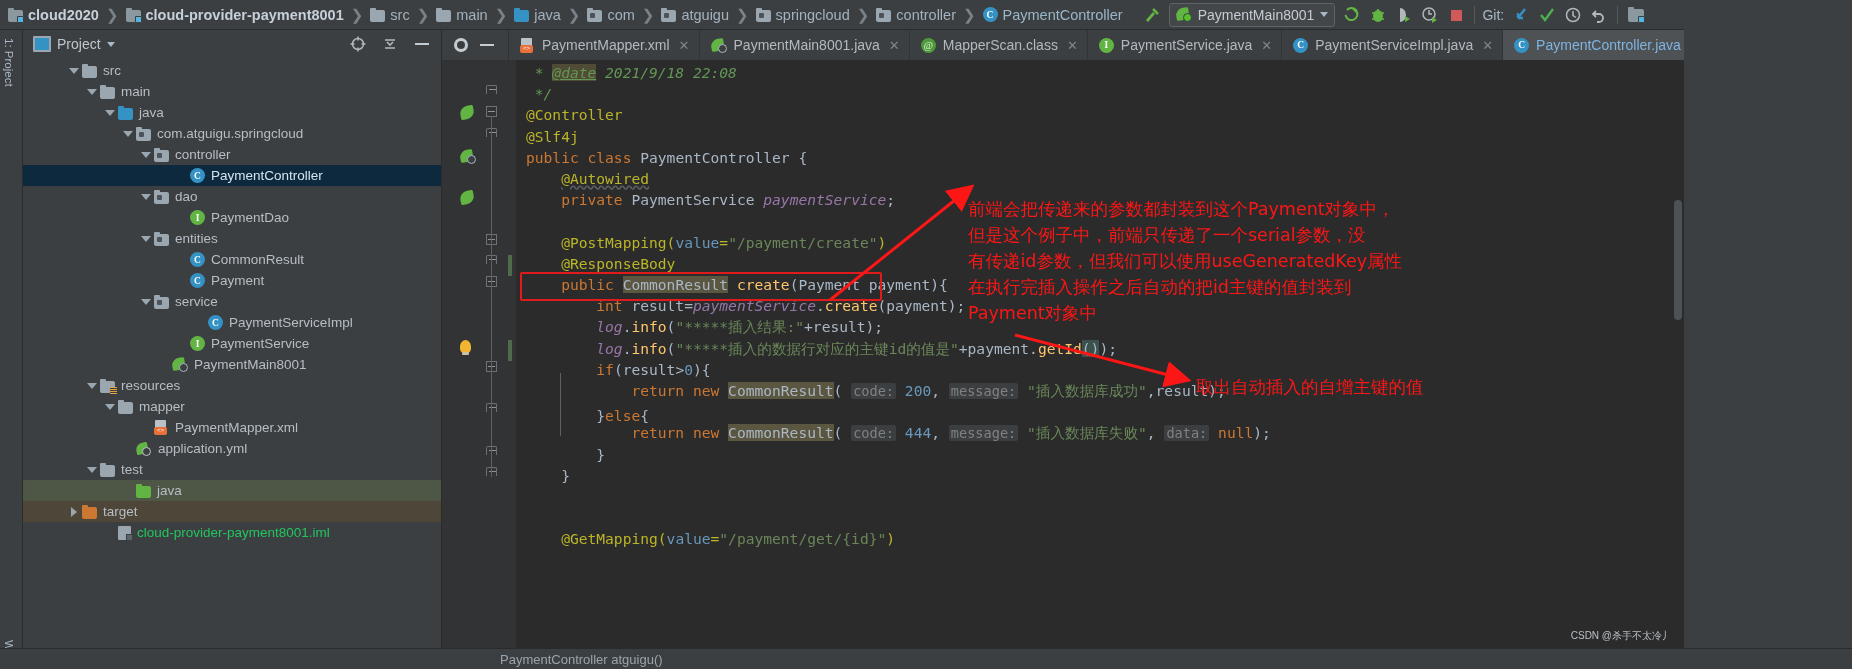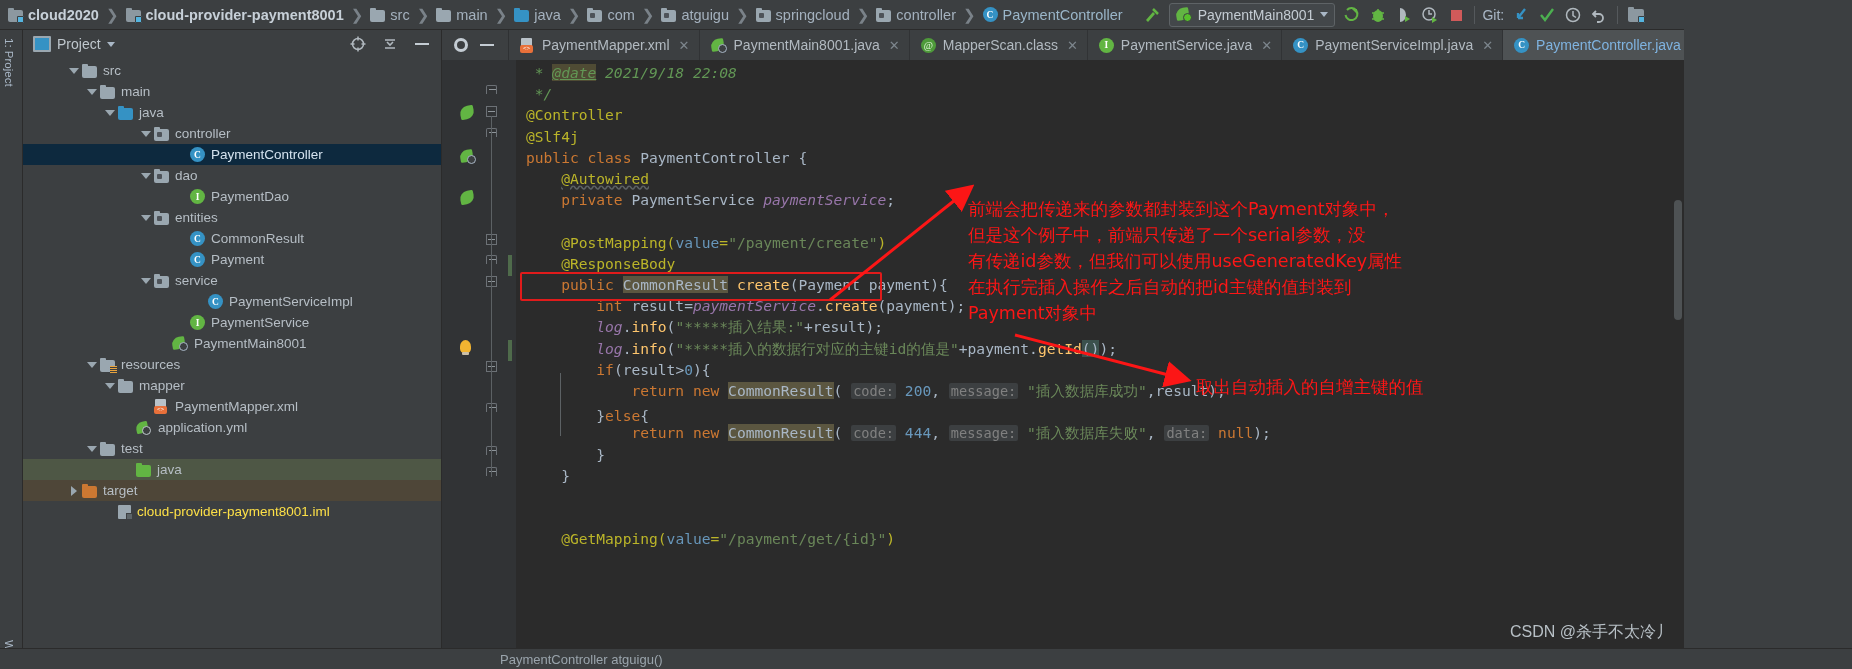--- a/index.html
+++ b/index.html
@@ -80,21 +80,21 @@
   .row.sel{background:#0d293e;}
   .row.grn{background:#4e5745;}
   .row.brn{background:#4e4638;}
   .tw{width:13px;height:13px;position:relative;flex:none;margin-right:2px;}
   .tw.down:after{content:"";position:absolute;left:2px;top:4px;border-left:5px solid transparent;
     border-right:5px solid transparent;border-top:6px solid #9aa7b0;}
   .tw.right:after{content:"";position:absolute;left:4px;top:2px;border-top:5px solid transparent;
     border-bottom:5px solid transparent;border-left:6px solid #9aa7b0;}
   .row .nm{margin-left:6px;color:#b6bec5;}
   .row.sel .nm{color:#d5e3ef;}
-  .row.iml .nm{color:#fde047;}
+  .row.iml .nm{color:#22c55e;}
   .imlicon{width:13px;height:14px;background:#9aa7b0;border-radius:1px;position:relative;}
   .imlicon:after{content:"";position:absolute;right:-2px;bottom:-1px;width:7px;height:7px;background:#5c6468;
     box-shadow:inset 0 0 0 1px #3c3f41;}
   .ymlicon{width:16px;height:15px;position:relative;}
   .ymlicon .leaf{position:absolute;left:0;top:2px;width:12px;height:11px;background:#62b543;
      border-radius:60% 10% 60% 10%;transform:rotate(-12deg);}
   .ymlicon .dot{position:absolute;right:1px;bottom:0;width:7px;height:7px;border-radius:50%;
      background:#3c3f41;border:1.5px solid #c0c8ce;}
 
   
@@ -142,21 +142,21 @@
   .greenbar{position:absolute;left:66px;width:4px;background:#4f6b4b;}
 
   .gicon{position:absolute;left:18px;width:16px;height:16px;}
   .runleaf{width:14px;height:13px;background:#62b543;border-radius:60% 10% 60% 10%;transform:rotate(-12deg);}
   .bulb{width:11px;height:13px;background:#f2b431;border-radius:50% 50% 35% 35%;position:relative;}
   .bulb:after{content:"";position:absolute;left:2px;bottom:-2px;width:7px;height:3px;background:#cbbfa8;border-radius:1px;}
 
   .redbox{position:absolute;border:2px solid #e01b1b;border-radius:2px;}
   .redtext{position:absolute;color:#fc1616;font-size:17.5px;line-height:26px;white-space:pre;
      font-family:"DejaVu Sans","Liberation Sans",sans-serif;}
-  .wm{position:absolute;right:12px;bottom:26px;color:#b8c0c6;font-size:16px;margin-top:40px;}
+  .wm{position:absolute;right:12px;bottom:26px;color:#b8c0c6;font-size:10px;margin-top:40px;}
 
   .bottomstatus{position:absolute;left:0;bottom:0;width:100%;height:20px;background:#3c3f41;
      border-top:1px solid #2b2b2b;display:flex;align-items:center;padding-left:500px;font-size:13px;color:#9aa4ac;}
   .scrollbar-v{position:absolute;right:0;top:0;width:12px;height:100%;background:#2b2b2b;}
   .scrollbar-v .thumb{position:absolute;top:140px;right:2px;width:8px;height:120px;background:#4e5254;border-radius:4px;}
   .projscroll{position:absolute;right:0;top:30px;width:9px;background:#5a5f62;border-radius:4px;}
 </style>
 </head>
 <body>
 
@@ -333,20 +333,26 @@
             <span style="display:inline-block;width:62px;flex:none;"></span>
             <span class="tw down"></span>
             <span class="fold"></span>
             <span class="nm">main</span>
           </div>
           <div class="row">
             <span style="display:inline-block;width:80px;flex:none;"></span>
             <span class="tw down"></span>
             <span class="fold blue"></span>
             <span class="nm">java</span>
+          </div>
+          <div class="row">
+            <span style="display:inline-block;width:98px;flex:none;"></span>
+            <span class="tw down"></span>
+            <span class="fold pkg"></span>
+            <span class="nm">com.atguigu.springcloud</span>
           </div>
           <div class="row">
             <span style="display:inline-block;width:116px;flex:none;"></span>
             <span class="tw down"></span>
             <span class="fold pkg"></span>
             <span class="nm">controller</span>
           </div>
           <div class="row sel">
             <span style="display:inline-block;width:152px;flex:none;"></span>
             <span class="tw"></span>

